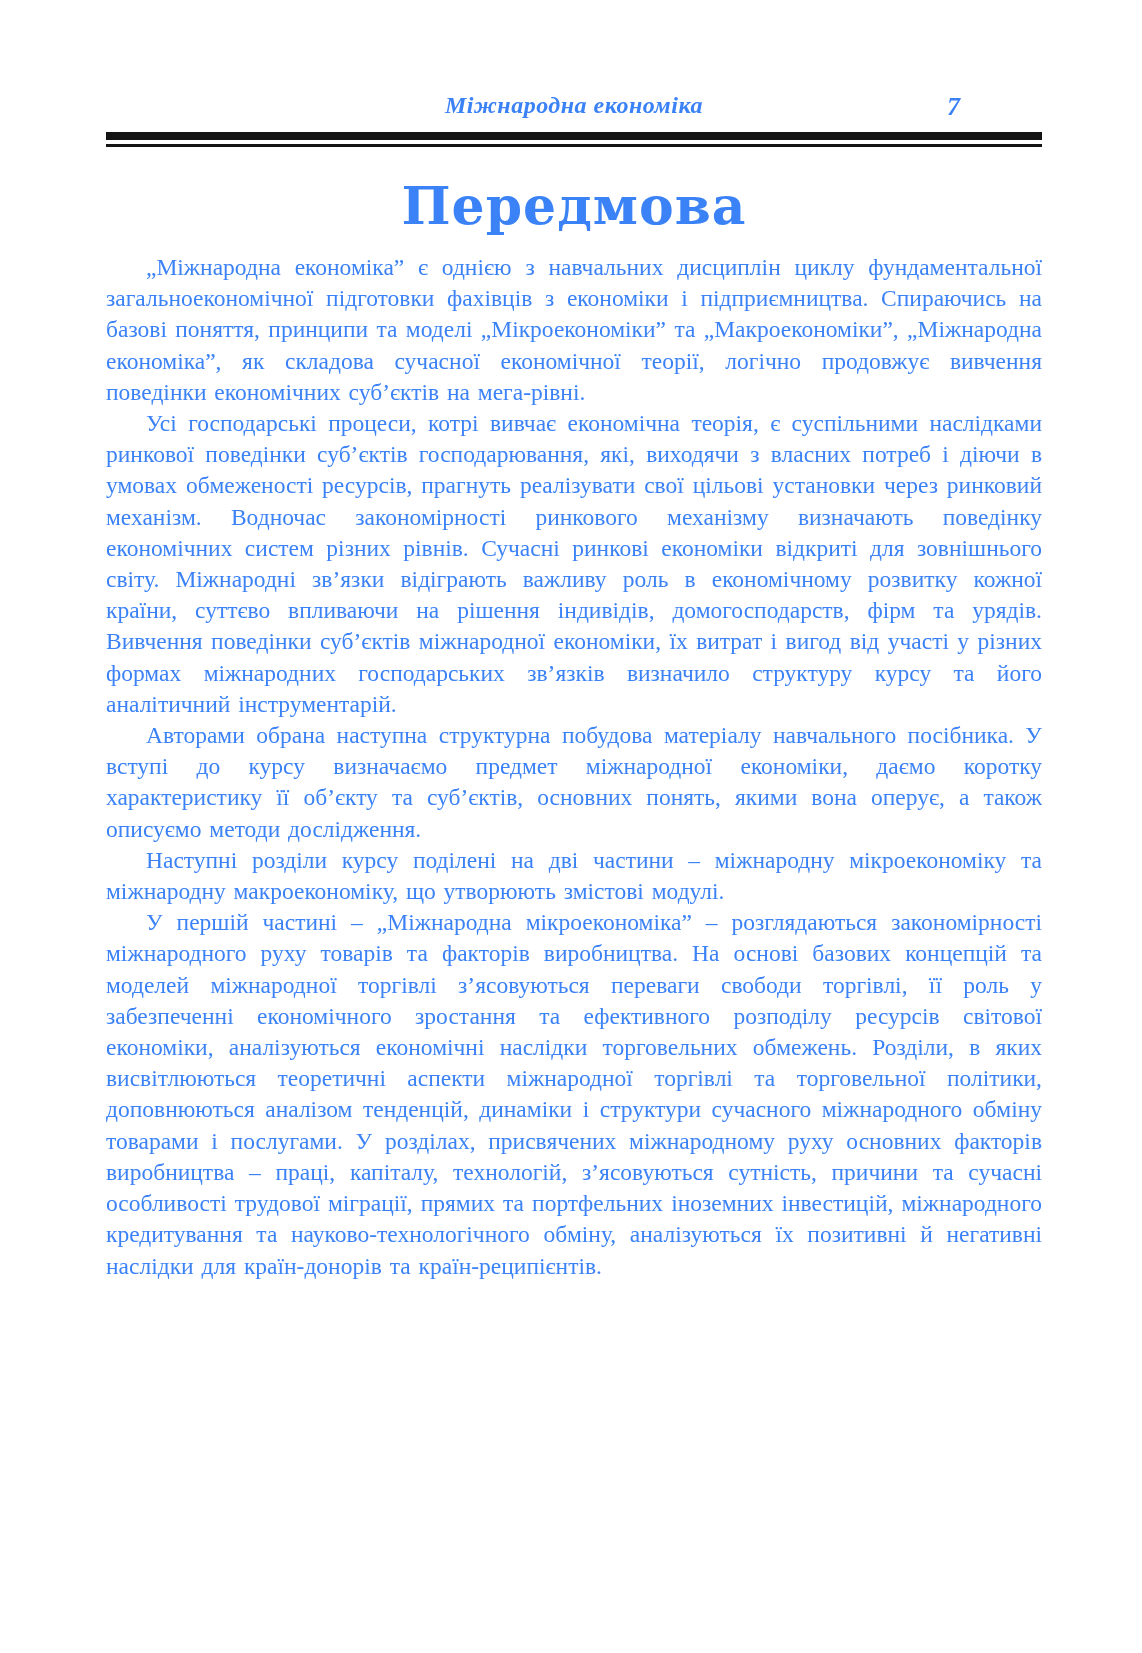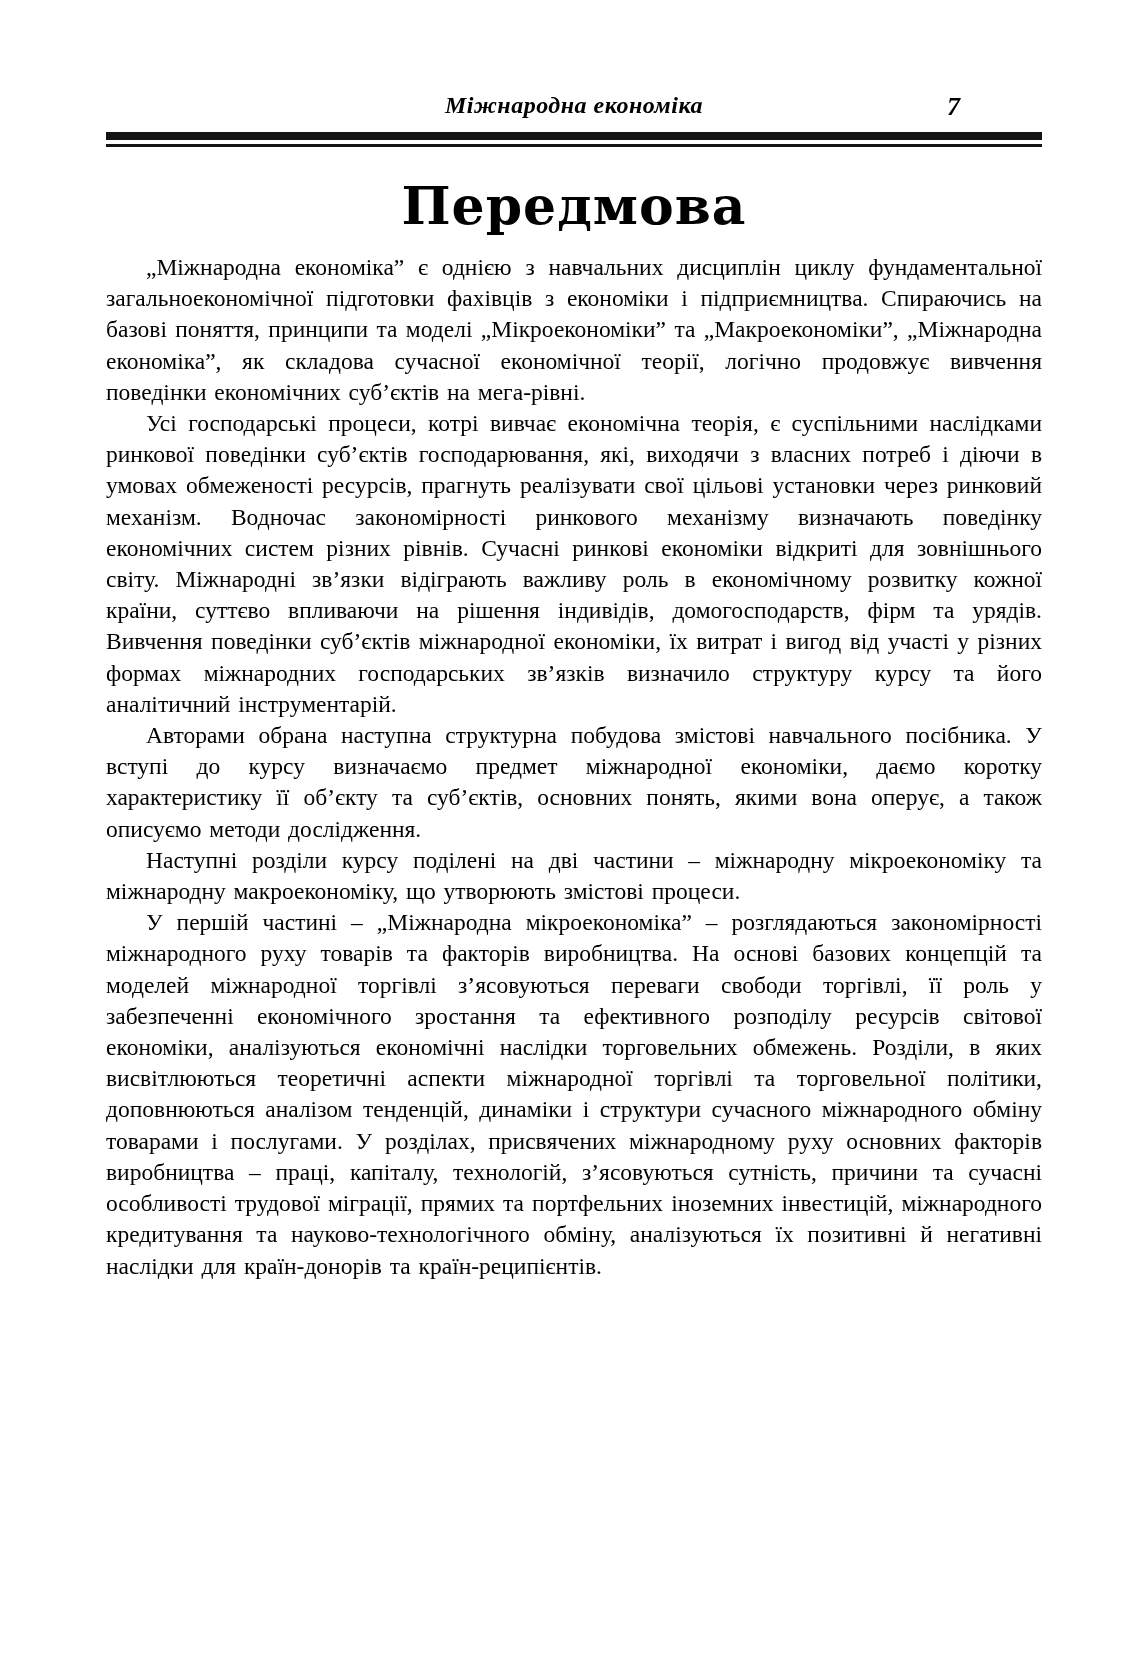--- a/index.html
+++ b/index.html
@@ -6,21 +6,21 @@
     margin: 0;
     padding: 0;
     background: #ffffff;
   }
   .page {
     position: relative;
     width: 1142px;
     height: 1653px;
     margin: 0 auto;
     background: #ffffff;
-    color: #000000;
+    color: #3b82f6;
     font-family: "Liberation Serif", "DejaVu Serif", serif;
     box-sizing: border-box;
     padding: 92px 100px 0 106px;
     overflow: hidden;
   }
   .running-header {
     position: relative;
     height: 34px;
   }
   .running-title {
@@ -72,18 +72,18 @@
     <span class="page-number">7</span>
   </div>
 
   <div class="header-rule"></div>
 
   <h1 class="chapter-title">Передмова</h1>
 
   <div class="body-text">
     <p>„Міжнародна економіка” є однією з навчальних дисциплін циклу фундаментальної загальноекономічної підготовки фахівців з економіки і підприємництва. Спираючись на базові поняття, принципи та моделі „Мікроекономіки” та „Макроекономіки”, „Міжнародна економіка”, як складова сучасної економічної теорії, логічно продовжує вивчення поведінки економічних суб’єктів на мега-рівні.</p>
     <p>Усі господарські процеси, котрі вивчає економічна теорія, є суспільними наслідками ринкової поведінки суб’єктів господарювання, які, виходячи з власних потреб і діючи в умовах обмеженості ресурсів, прагнуть реалізувати свої цільові установки через ринковий механізм. Водночас закономірності ринкового механізму визначають поведінку економічних систем різних рівнів. Сучасні ринкові економіки відкриті для зовнішнього світу. Міжнародні зв’язки відіграють важливу роль в економічному розвитку кожної країни, суттєво впливаючи на рішення індивідів, домогосподарств, фірм та урядів. Вивчення поведінки суб’єктів міжнародної економіки, їх витрат і вигод від участі у різних формах міжнародних господарських зв’язків визначило структуру курсу та його аналітичний інструментарій.</p>
-    <p>Авторами обрана наступна структурна побудова змістові навчального посібника. У вступі до курсу визначаємо предмет міжнародної економіки, даємо коротку характеристику її об’єкту та суб’єктів, основних понять, якими вона оперує, а також описуємо методи дослідження.</p>
-    <p>Наступні розділи курсу поділені на дві частини – міжнародну мікроекономіку та міжнародну макроекономіку, що утворюють змістові процеси.</p>
+    <p>Авторами обрана наступна структурна побудова матеріалу навчального посібника. У вступі до курсу визначаємо предмет міжнародної економіки, даємо коротку характеристику її об’єкту та суб’єктів, основних понять, якими вона оперує, а також описуємо методи дослідження.</p>
+    <p>Наступні розділи курсу поділені на дві частини – міжнародну мікроекономіку та міжнародну макроекономіку, що утворюють змістові модулі.</p>
     <p>У першій частині – „Міжнародна мікроекономіка” – розглядаються закономірності міжнародного руху товарів та факторів виробництва. На основі базових концепцій та моделей міжнародної торгівлі з’ясовуються переваги свободи торгівлі, її роль у забезпеченні економічного зростання та ефективного розподілу ресурсів світової економіки, аналізуються економічні наслідки торговельних обмежень. Розділи, в яких висвітлюються теоретичні аспекти міжнародної торгівлі та торговельної політики, доповнюються аналізом тенденцій, динаміки і структури сучасного міжнародного обміну товарами і послугами. У розділах, присвячених міжнародному руху основних факторів виробництва – праці, капіталу, технологій, з’ясовуються сутність, причини та сучасні особливості трудової міграції, прямих та портфельних іноземних інвестицій, міжнародного кредитування та науково-технологічного обміну, аналізуються їх позитивні й негативні наслідки для країн-донорів та країн-реципієнтів.</p>
   </div>
 
 </div>
 
 </body></html>

